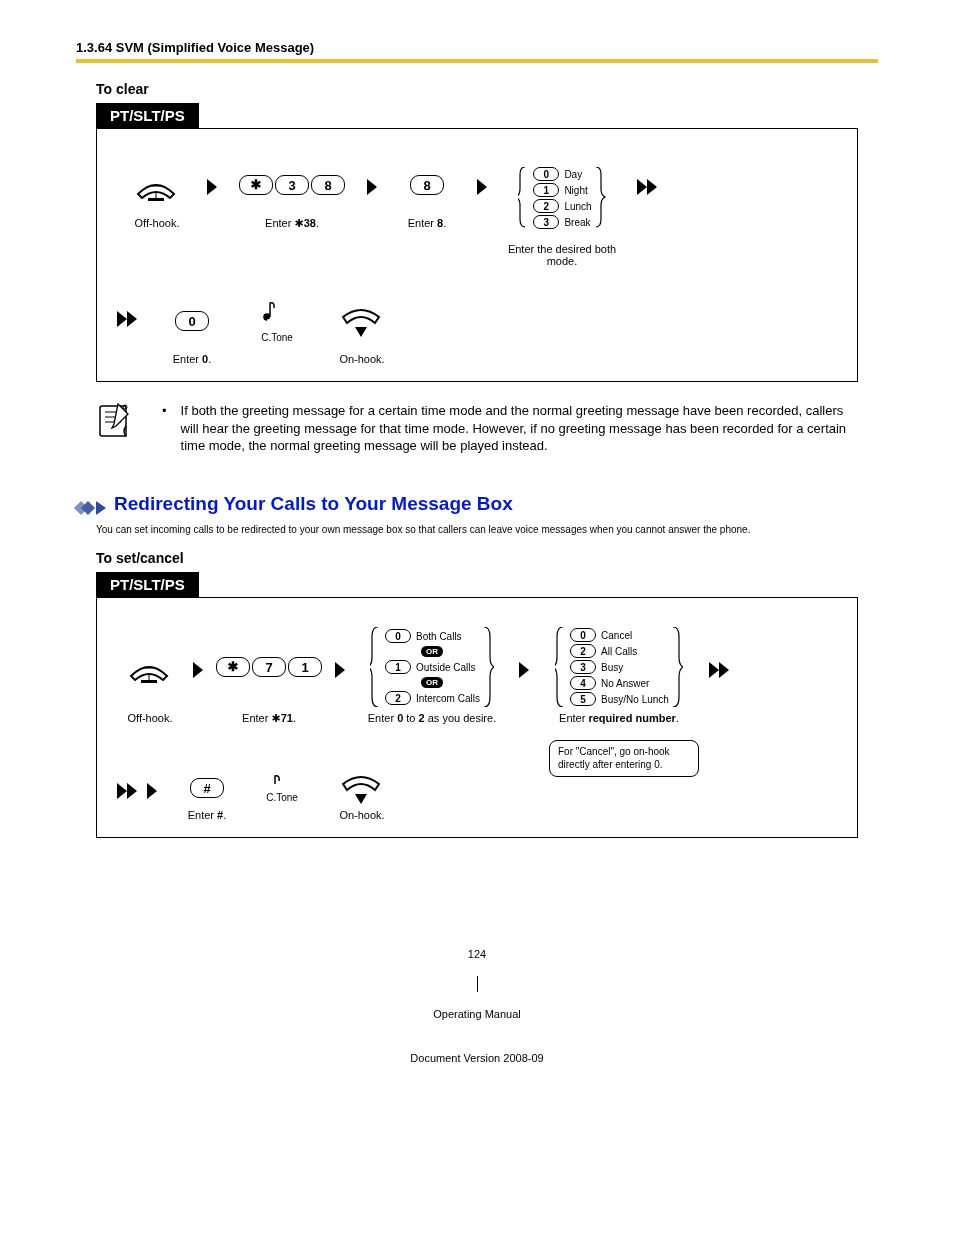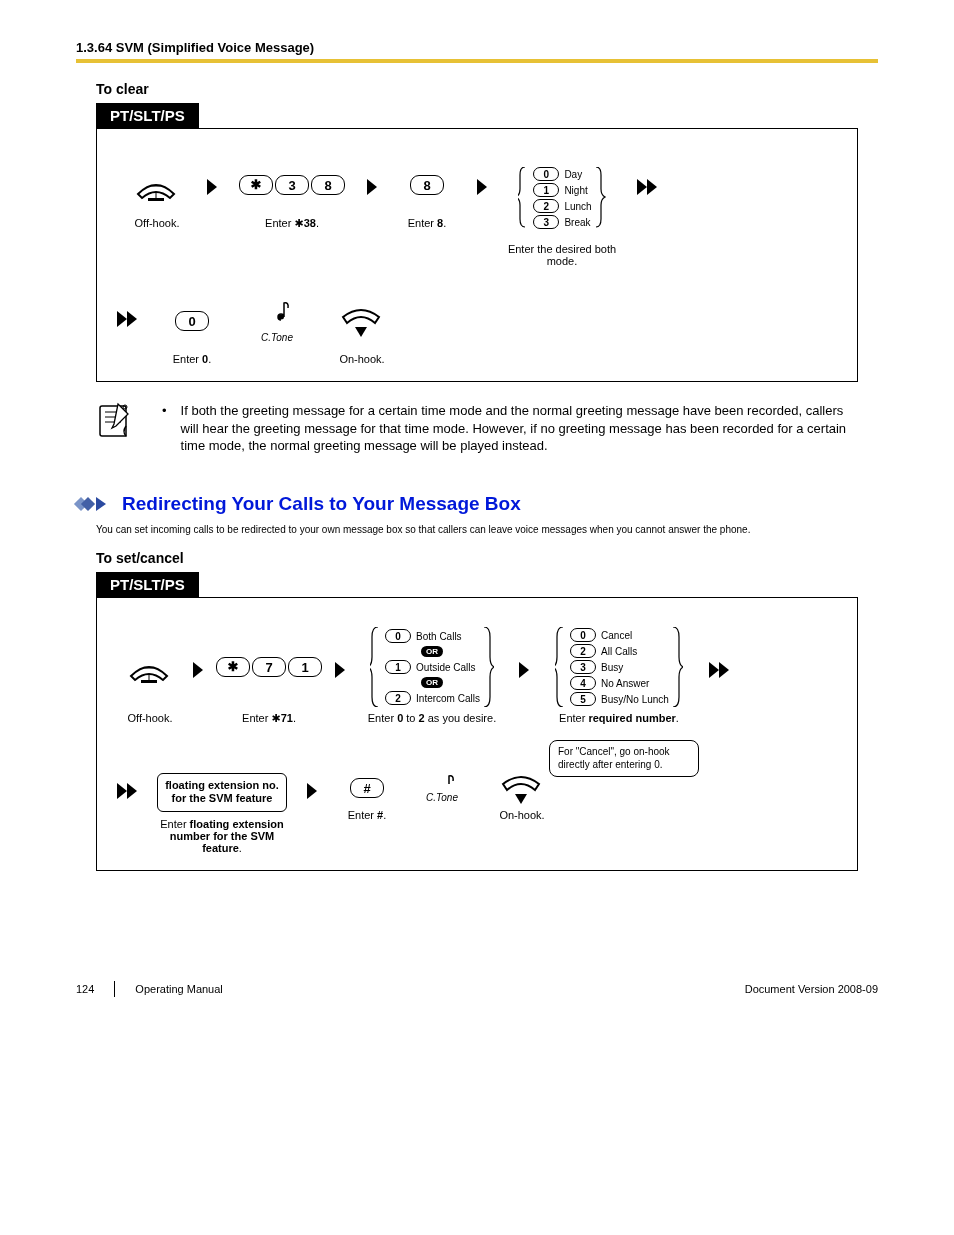--- a/index.html
+++ b/index.html
@@ -64,41 +64,41 @@
   .key.star { font-family: serif; }
   .brace-wrap { display: flex; align-items: center; gap: 2px; justify-content: center; }
   .option-col { display: flex; flex-direction: column; gap: 2px; font-size: 10px; align-items: flex-start; padding: 0 2px; }
   .option-col .opt-row { display: flex; align-items: center; gap: 4px; white-space: nowrap; }
   .option-col .or-pill { display: inline-block; background:#000; color:#fff; border-radius: 8px; font-size:8px; font-weight:bold; padding:1px 5px; margin: 1px auto; align-self: center; }
   svg { display: block; }
   .note-row { display: flex; margin: 20px 20px 0 20px; align-items: flex-start; gap: 26px; }
   .note-icon { flex: 0 0 40px; }
   .note-text { font-size: 13px; line-height: 1.35; }
   .note-text .bullet { display: flex; gap: 14px; }
-  .section-title-row { display: flex; align-items: center; gap: 16px; margin: 38px 0 8px 0; }
+  .section-title-row { display: flex; align-items: flex-end; gap: 8px; margin: 38px 0 8px 0; }
   .sec-glyph { display:inline-flex; align-items:center; gap:1px; }
   .sec-diamond { width:10px; height:10px; background:#7a94c8; transform: rotate(45deg); }
   .sec-diamond.dark { background:#4360a6; }
   .sec-tri { width:0; height:0; border-top:7px solid transparent; border-bottom:7px solid transparent; border-left:10px solid #2b4aa0; margin-left:2px; }
   .section-title { font-size: 19px; font-weight: bold; color: #0018d9; font-family: Arial, sans-serif; }
   .intro-text { font-size: 10px; margin: 0 20px 14px 20px; line-height: 1.35; }
   .callout {
     border: 1px solid #000; border-radius: 8px;
     font-size: 10px; padding: 5px 8px; max-width: 160px;
     text-align: left; line-height: 1.25; background:#fff;
   }
   .float-box {
     border: 1.2px solid #000; border-radius: 6px;
     padding: 5px 7px; text-align:center; font-size:10px; line-height:1.2;
   }
   .float-box b { font-size:11px; }
-  .ctone-col { display:flex; flex-direction:column; align-items:flex-end; gap:8px;font-style:italic; }
+  .ctone-col { display:flex; flex-direction:column; align-items:flex-start; gap:8px; }
   .footer-row {
     display: flex; align-items: center; gap: 16px;
-    margin-top: 110px; font-size: 11px;
+    margin-top: 110px; font-size: 11px; flex-direction: column;
   }
   .footer-divider { width:1px; height:16px; background:#000; margin:0 4px; }
   .footer-spacer { flex:1; }
 </style>
 </head>
 <body>
 
 
 
 
@@ -372,30 +372,20 @@
         <div class="arrow"></div>
         <div class="arrow"></div>
       </div>
   </div>
 
   <div class="flow-row" style="margin-top:48px">
     <div class="dbl-arrow-wrap" style="margin-top:10px">
         <div class="arrow"></div>
         <div class="arrow"></div>
       </div>
-    <div class="step" style="width:150px">
-      <div class="step-icon" style="height:auto">
-        <div class="float-box">
-          <b>floating extension no.</b><br><b>for the SVM feature</b>
-        </div>
-      </div>
-      <div class="step-label">
-        <span>Enter </span><b>floating extension number for the SVM feature</b><span>.</span>
-      </div>
-    </div>
     <div class="arrow" style="margin-top:10px"></div>
     <div class="step" style="width:80px">
       <div class="step-icon" style="height:30px">
           <span class="key">#</span>
         </div>
       <div class="step-label">
         <span>Enter </span><b>#</b><span>.</span>
       </div>
     </div>
     <div class="step" style="width:50px">

